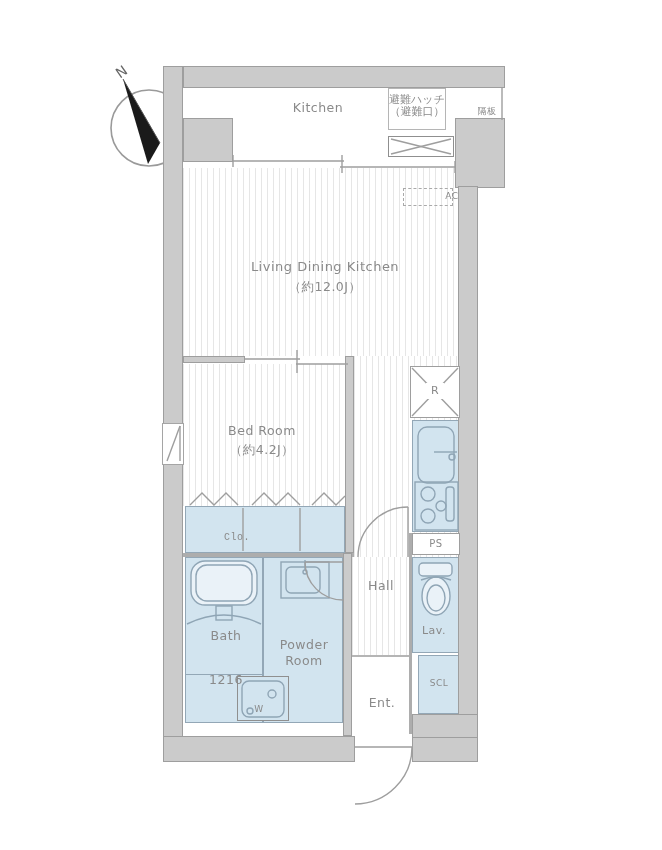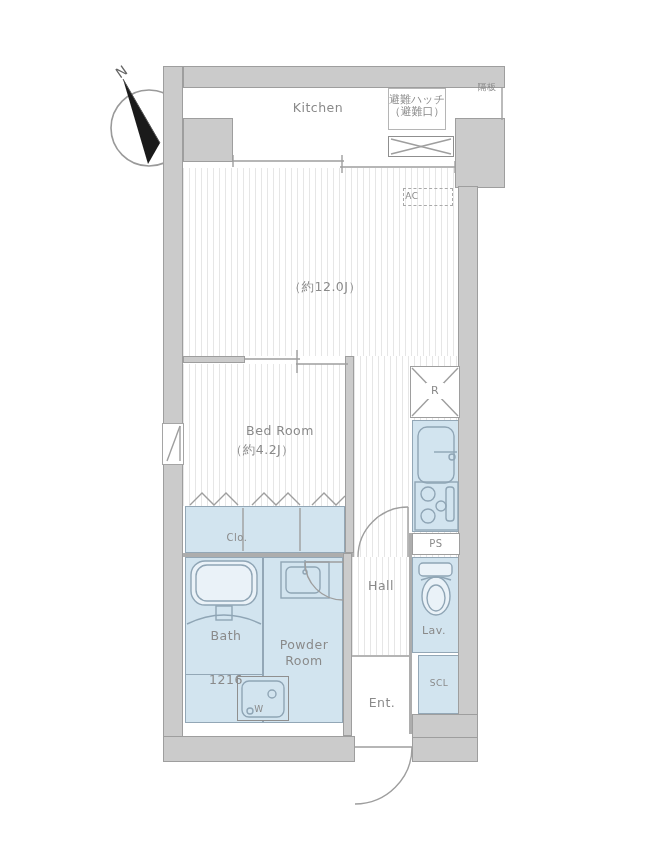--- a/index.html
+++ b/index.html
@@ -168,30 +168,31 @@
       <rect class="fixfill" x="419" y="563" width="33" height="13" rx="4"></rect>
       <ellipse class="fixfill" cx="436" cy="596" rx="14" ry="19"></ellipse>
       <ellipse class="fixline" cx="436" cy="598" rx="9" ry="13"></ellipse>
       <path class="fixline" d="M421,580 Q436,574 451,580"></path>
     </g>
   </svg>
 
   <div class="lbl f12" style="left:318px;top:108px;">Kitchen</div>
   <div class="lbl f7" style="left:417px;top:100px;">避難ハッチ</div>
   <div class="lbl f7" style="left:417px;top:112px;">（避難口）</div>
-  <div class="lbl f9" style="left:487px;top:88px;">隔板</div>
-
-  <div class="lbl f9" style="left:412px;top:197px;">AC</div>
-
+  <div class="lbl f9" style="left:487px;top:112px;">隔板</div>
+
+  <div class="lbl f9" style="left:452px;top:197px;">AC</div>
+
+  <div class="lbl f12" style="left:325px;top:267px;font-size:13px;">Living Dining Kitchen</div>
   <div class="lbl f12" style="left:325px;top:287px;">（約12.0J）</div>
 
-  <div class="lbl f12" style="left:280px;top:431px;">Bed Room</div>
+  <div class="lbl f12" style="left:262px;top:431px;">Bed Room</div>
   <div class="lbl f12" style="left:262px;top:450px;">（約4.2J）</div>
 
-  <div class="lbl f10" style="left:237px;top:538px;">Clo.</div>
+  <div class="lbl f10" style="left:237px;top:538px;font-family:Liberation Mono, monospace;">Clo.</div>
 
   <div class="lbl f12" style="left:226px;top:636px;">Bath</div>
   <div class="lbl f12" style="left:226px;top:680px;">1216</div>
 
   <div class="lbl f12" style="left:304px;top:645px;">Powder</div>
   <div class="lbl f12" style="left:304px;top:661px;">Room</div>
   <div class="lbl f9" style="left:259px;top:710px;">W</div>
 
   <div class="lbl f12" style="left:381px;top:586px;text-align:right;">Hall</div>
   <div class="lbl f12" style="left:382px;top:703px;">Ent.</div>

